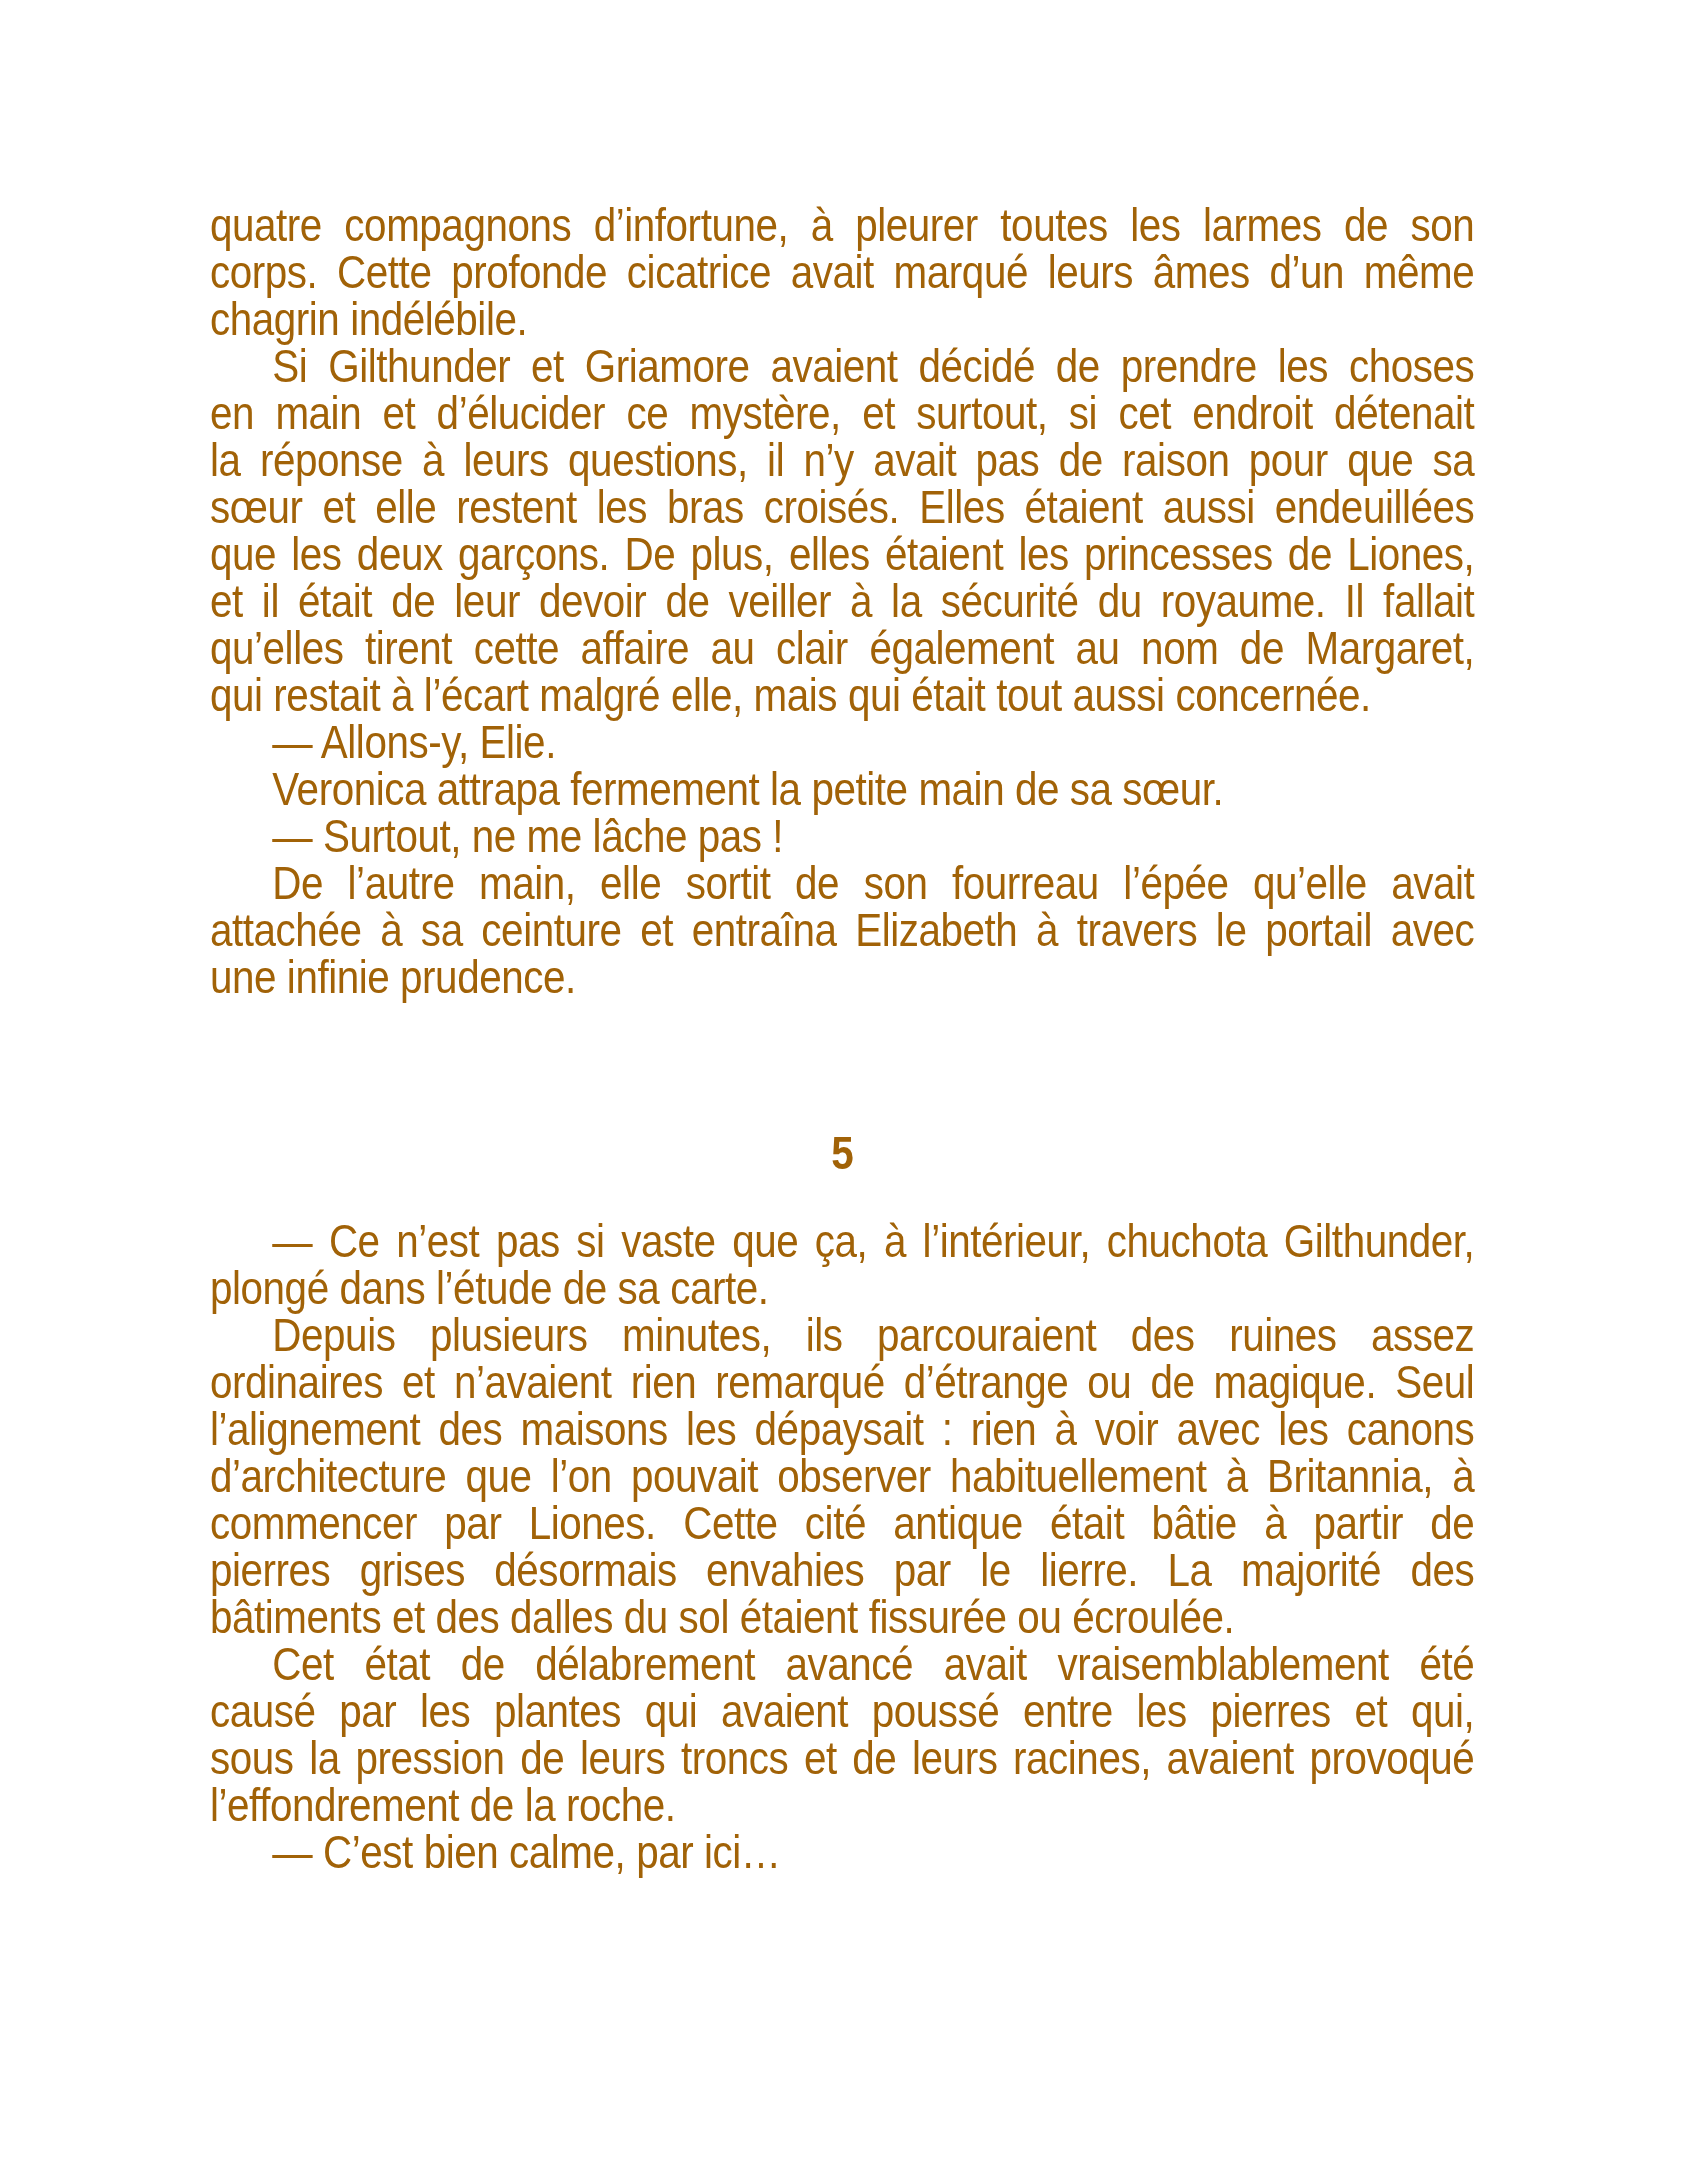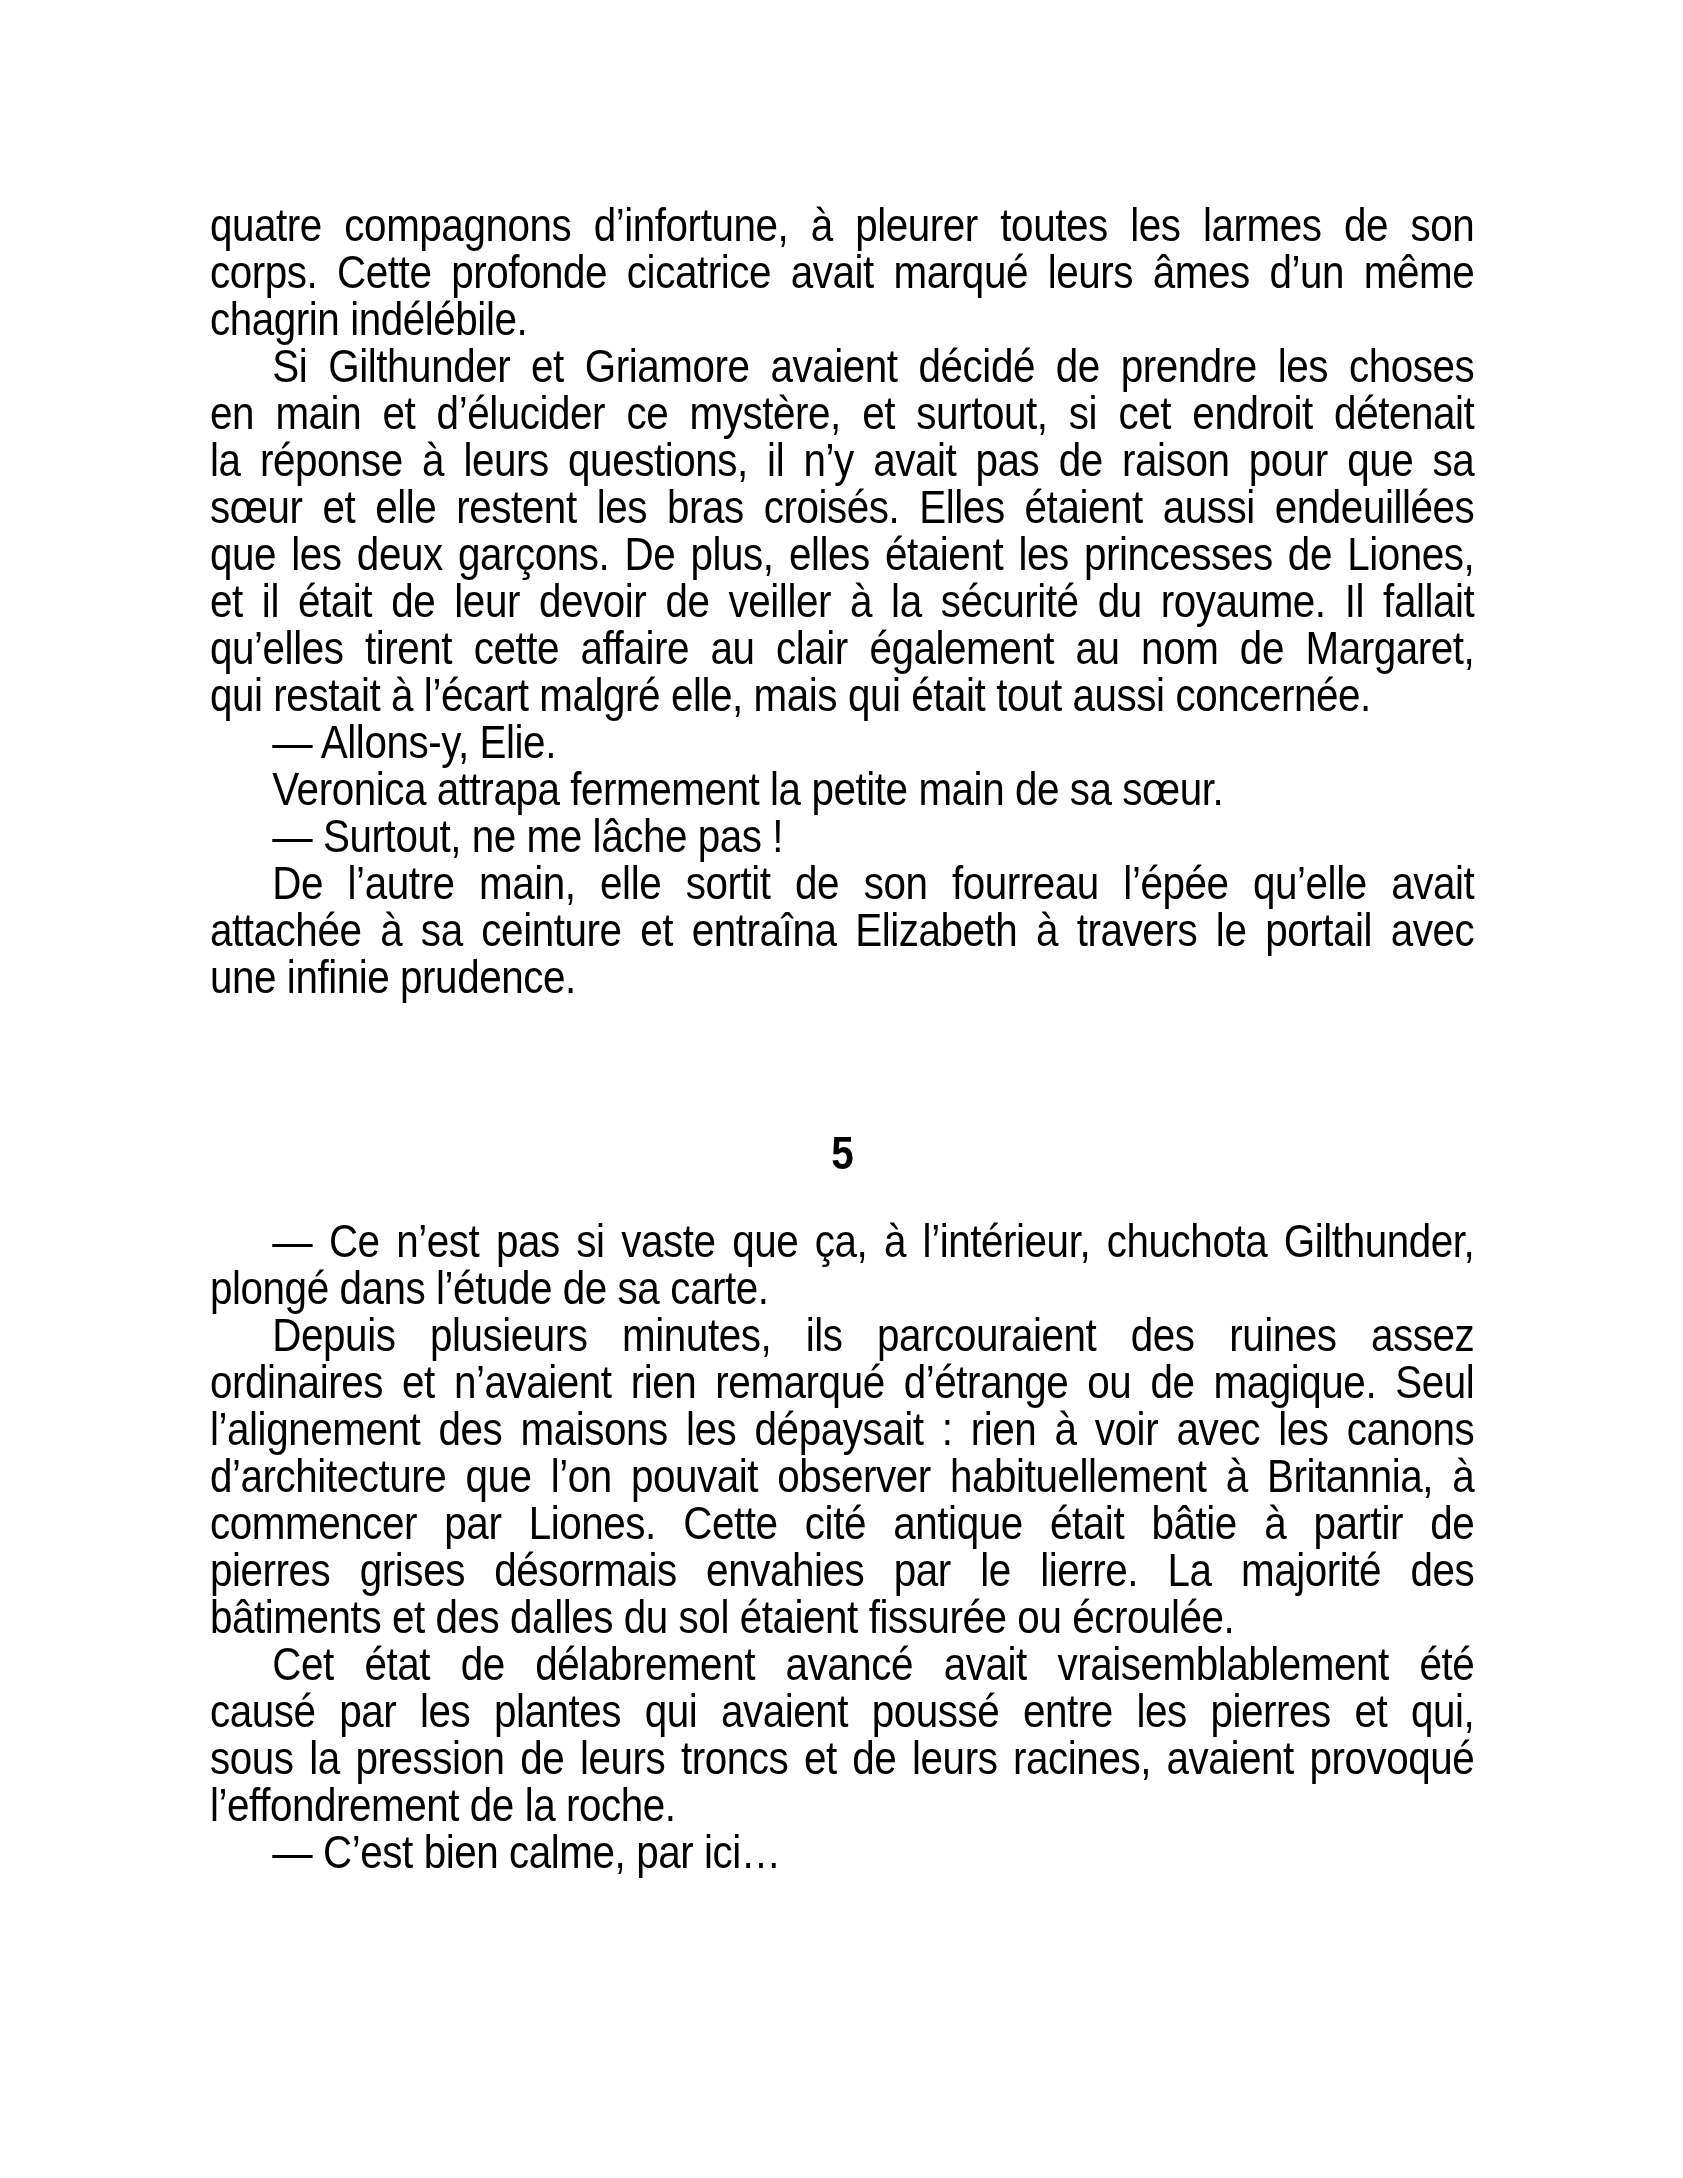--- a/index.html
+++ b/index.html
@@ -6,21 +6,21 @@
     margin: 0;
     padding: 0;
   }
   .page {
     position: relative;
     width: 1683px;
     height: 2178px;
     background: #ffffff;
     overflow: hidden;
     font-family: "Liberation Sans", "DejaVu Sans", sans-serif;
-    color: #000000;
+    color: #a16207;
   }
   .text-block {
     position: absolute;
     left: 210px;
     top: 202px;
     width: 1440px;
     transform: scaleX(0.878);
     transform-origin: 0 0;
     font-size: 46px;
     line-height: 47px;

